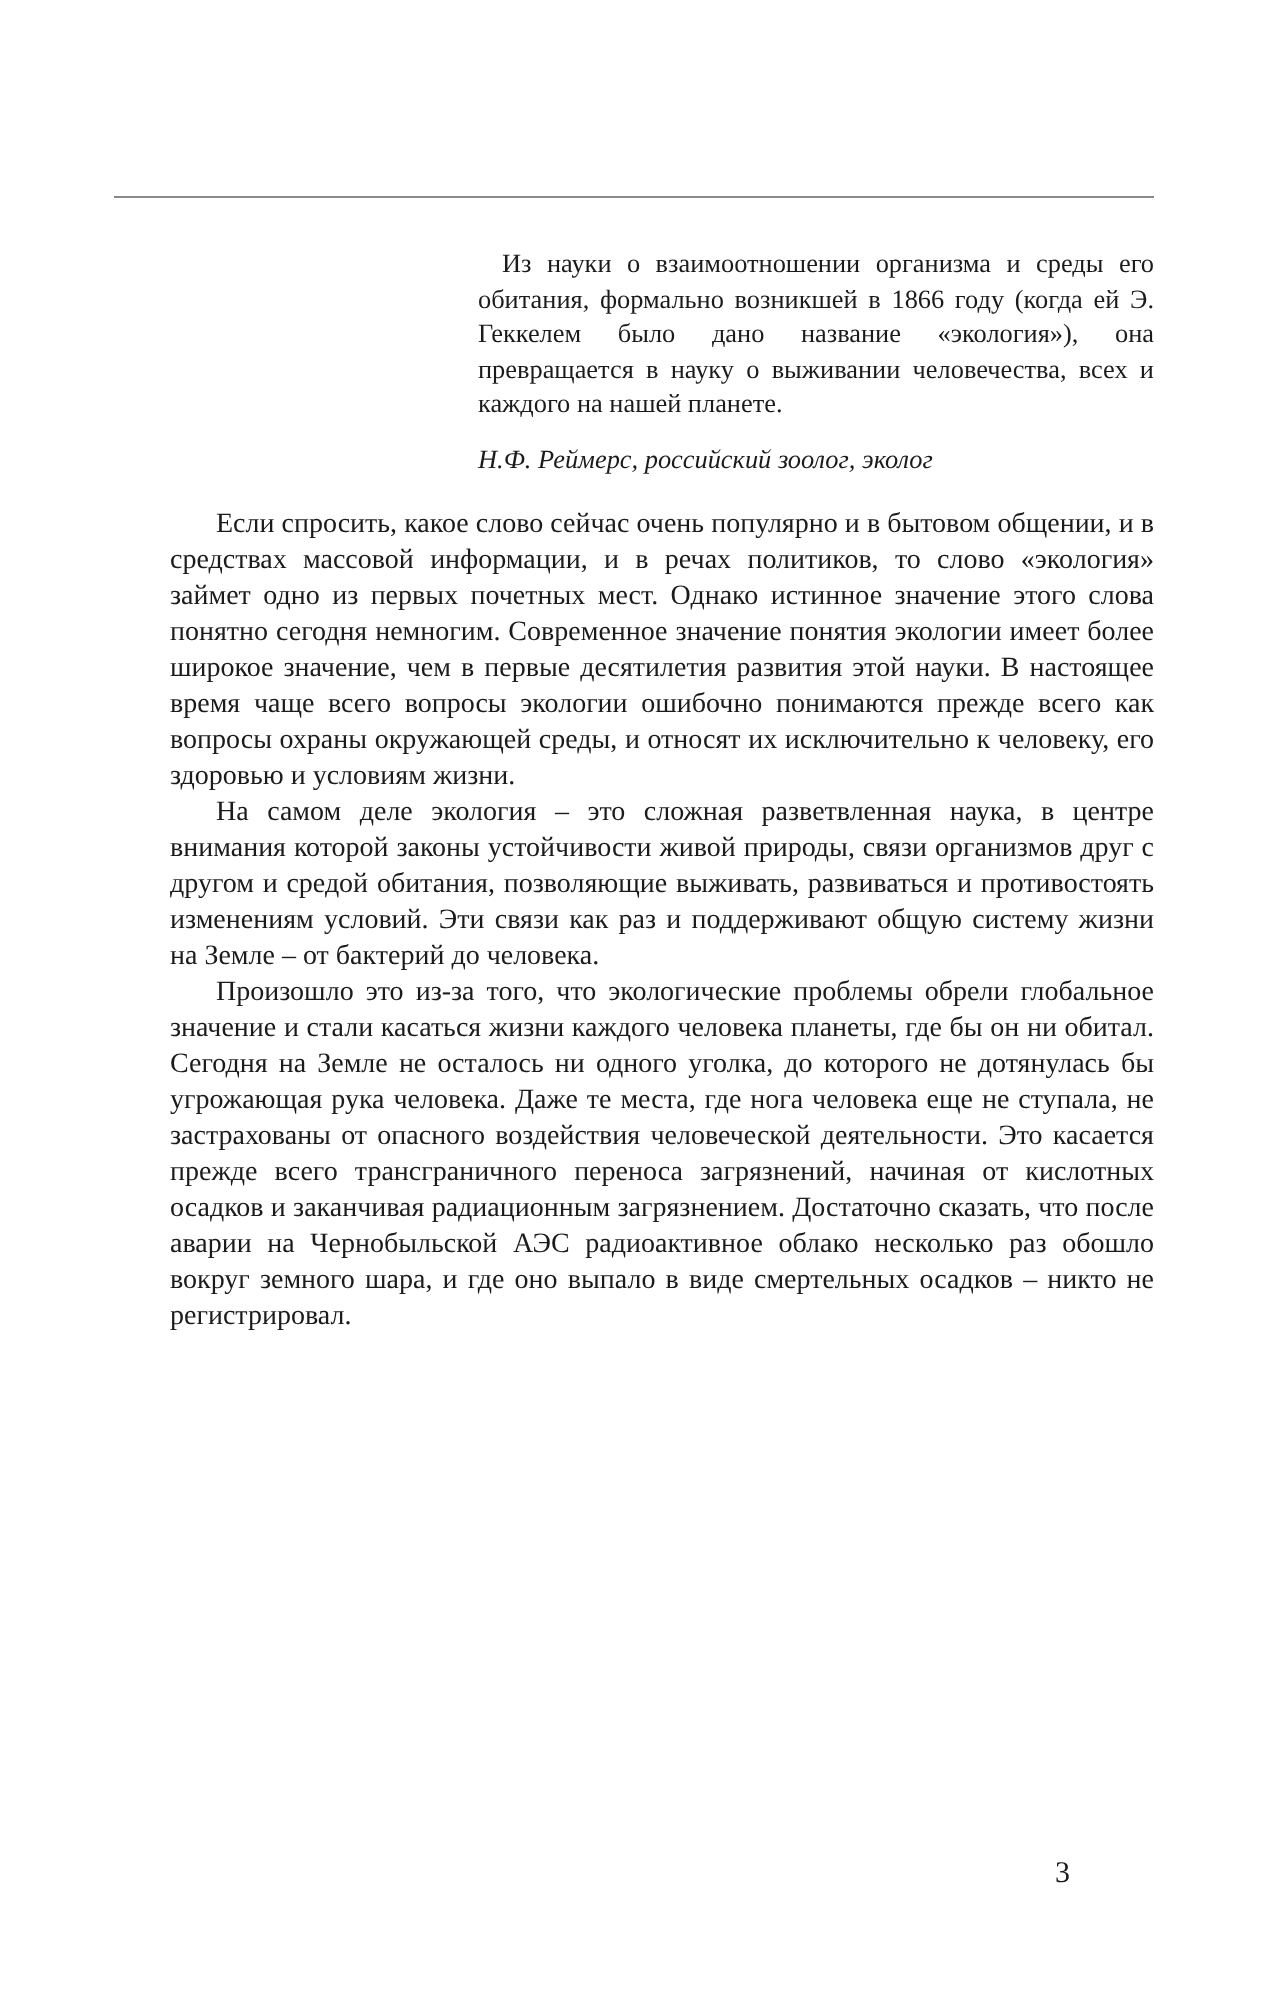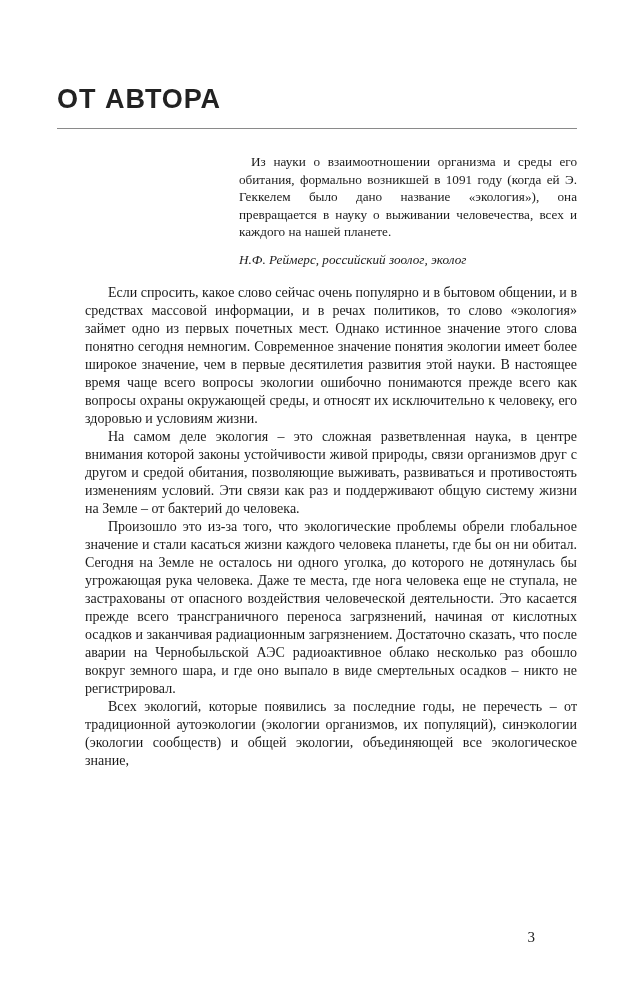--- a/index.html
+++ b/index.html
@@ -72,31 +72,29 @@
     font-size: 15px;
     line-height: 15px;
     color: #1b1b1b;
   }
 </style>
 </head>
 <body>
 
 <div class="page">
 
-  <h1 class="title">ОТ АВТОРА</h1>
 
   <hr class="rule">
 
   <div class="epigraph">
-    <p class="epigraph-text">Из науки о взаимоотношении организма и среды его обитания, формально возникшей в 1091 году (когда ей Э. Геккелем было дано название «экология»), она превращается в науку о выживании человечества, всех и каждого на нашей планете.</p>
+    <p class="epigraph-text">Из науки о взаимоотношении организма и среды его обитания, формально возникшей в 1866 году (когда ей Э. Геккелем было дано название «экология»), она превращается в науку о выживании человечества, всех и каждого на нашей планете.</p>
     <p class="attribution">Н.Ф. Реймерс, российский зоолог, эколог</p>
   </div>
 
   <div class="body-text">
     <p>Если спросить, какое слово сейчас очень популярно и в бытовом общении, и в средствах массовой информации, и в речах политиков, то слово «экология» займет одно из первых почетных мест. Однако истинное значение этого слова понятно сегодня немногим. Современное значение понятия экологии имеет более широкое значение, чем в первые десятилетия развития этой науки. В настоящее время чаще всего вопросы экологии ошибочно понимаются прежде всего как вопросы охраны окружающей среды, и относят их исключительно к человеку, его здоровью и условиям жизни.</p>
     <p>На самом деле экология – это сложная разветвленная наука, в центре внимания которой законы устойчивости живой природы, связи организмов друг с другом и средой обитания, позволяющие выживать, развиваться и противостоять изменениям условий. Эти связи как раз и поддерживают общую систему жизни на Земле – от бактерий до человека.</p>
     <p>Произошло это из-за того, что экологические проблемы обрели глобальное значение и стали касаться жизни каждого человека планеты, где бы он ни обитал. Сегодня на Земле не осталось ни одного уголка, до которого не дотянулась бы угрожающая рука человека. Даже те места, где нога человека еще не ступала, не застрахованы от опасного воздействия человеческой деятельности. Это касается прежде всего трансграничного переноса загрязнений, начиная от кислотных осадков и заканчивая радиационным загрязнением. Достаточно сказать, что после аварии на Чернобыльской АЭС радиоактивное облако несколько раз обошло вокруг земного шара, и где оно выпало в виде смертельных осадков – никто не регистрировал.</p>
-    <p>Всех экологий, которые появились за последние годы, не перечесть – от традиционной аутоэкологии (экологии организмов, их популяций), синэкологии (экологии сообществ) и общей экологии, объединяющей все экологическое знание,</p>
   </div>
 
   <div class="page-number">3</div>
 
 </div>
 
 </body></html>

